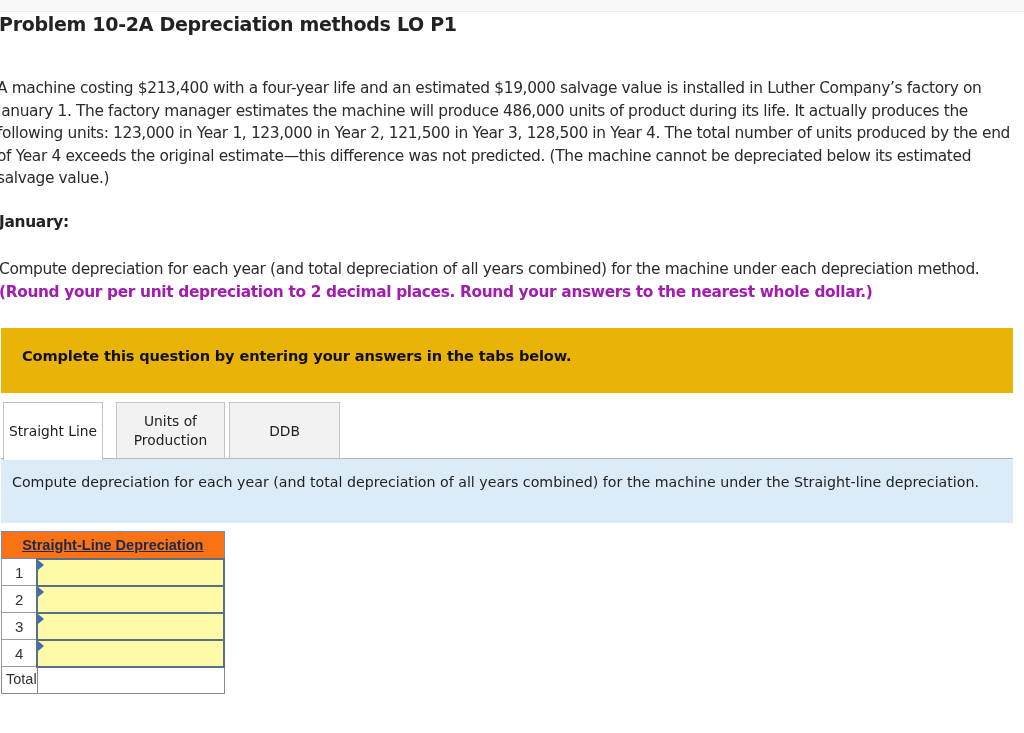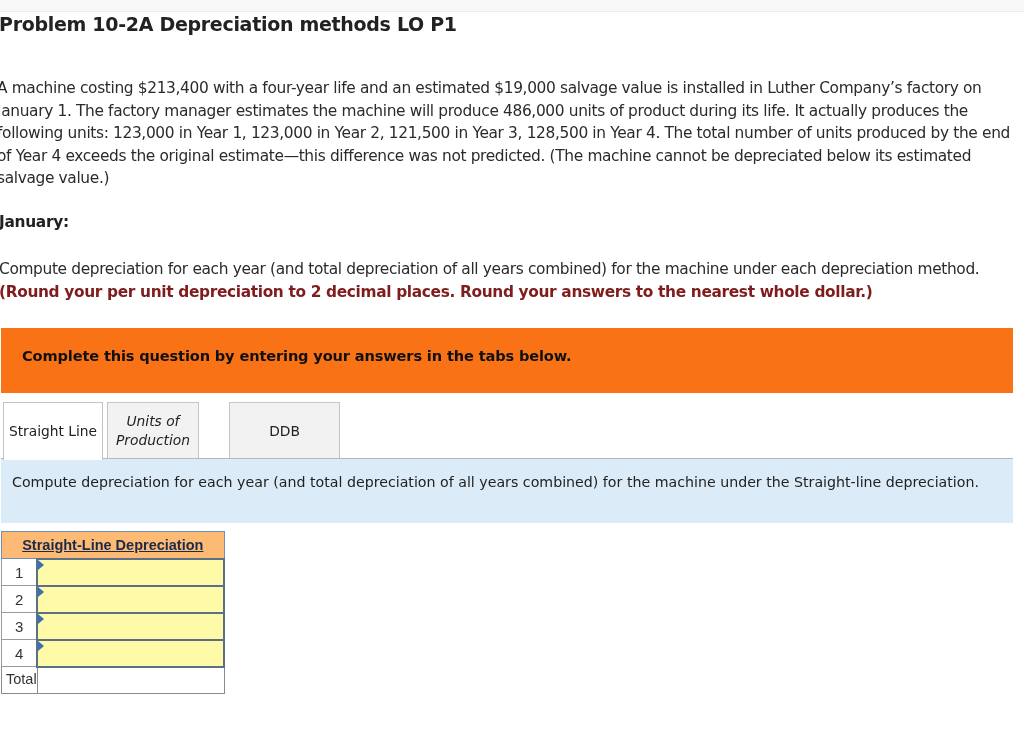--- a/index.html
+++ b/index.html
@@ -31,25 +31,25 @@
       font-weight: bold; font-size: 15.4px; color: #222;
       letter-spacing: -0.3px;
     }
     .instruction-text {
       position: absolute; left: -1px; top: 258px; width: 1030px;
       font-family: "DejaVu Sans", sans-serif;
       font-size: 15.4px; line-height: 22.6px; color: #2b2b2b;
       letter-spacing: -0.35px;
     }
     .instruction-text .red {
-      color: #7f1d1d; font-weight: bold;
+      color: #a21caf; font-weight: bold;
     }
     .complete-banner {
       position: absolute; left: 1px; top: 328px; width: 1012px; height: 65px;
-      background: #f97316;
+      background: #eab308;
     }
     .complete-banner span {
       position: absolute; left: 21px; top: 19px;
       font-family: "DejaVu Sans", sans-serif;
       font-weight: bold; font-size: 14.6px; color: #111;
       letter-spacing: -0.15px;
     }
     .tabs {
       position: absolute; left: 3px; top: 402px; height: 57px;
     }
@@ -58,21 +58,21 @@
       border: 1px solid #c4c4c4; border-bottom: none;
       background: #f2f2f2;
       font-family: "DejaVu Sans", sans-serif;
       font-size: 13.8px; color: #222;
       display: flex; align-items: center; justify-content: center;
       text-align: center; line-height: 19px;
       cursor: pointer;
     }
     .tab.active { background: #ffffff; height: 58px; z-index: 2; }
     .tab-1 { left: 0; width: 100px; }
-    .tab-2 { left: 104px; width: 92px; font-style: italic; }
+    .tab-2 { left: 113px; width: 109px; }
     .tab-3 { left: 226px; width: 111px; text-align: center; }
     .tab-panel-line {
       position: absolute; left: 1px; top: 458px; width: 1012px; height: 1px;
       background: #b8b8b8;
     }
     .tab-desc {
       position: absolute; left: 1px; top: 459px; width: 1012px; height: 64px;
       background: #dcebf8;
     }
     .tab-desc span {
@@ -80,21 +80,21 @@
       font-family: "DejaVu Sans", sans-serif;
       font-size: 14.2px; line-height: 20.5px; color: #222;
     }
     .dep-table {
       position: absolute; left: 1px; top: 531px;
       border-collapse: collapse;
       font-family: "Liberation Sans", sans-serif;
     }
     .dep-table td, .dep-table th { border: 1px solid #8a8a8a; }
     .dep-table .caption-cell {
-      background: #fdba74; height: 27px; width: 219px;
+      background: #f97316; height: 27px; width: 219px;
       text-align: center; font-weight: bold; font-size: 14.5px;
       color: #1b2a4a; text-decoration: underline;
       border: 1px solid #6b8fbf;
     }
     .dep-table .hdr {
       background: #b4c3d6; font-weight: bold; font-size: 14.5px;
       color: #2a2a2a; text-align: center; line-height: 18px;
       height: 42px;
     }
     .dep-table .year-col { width: 68px; }

